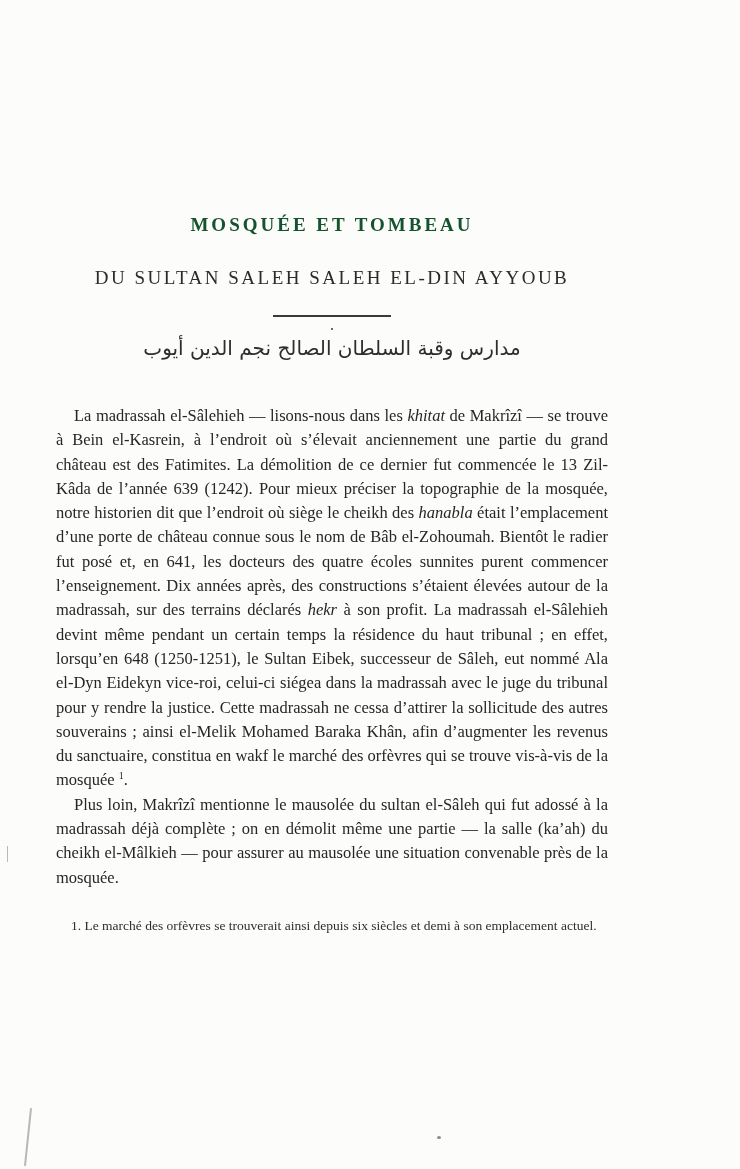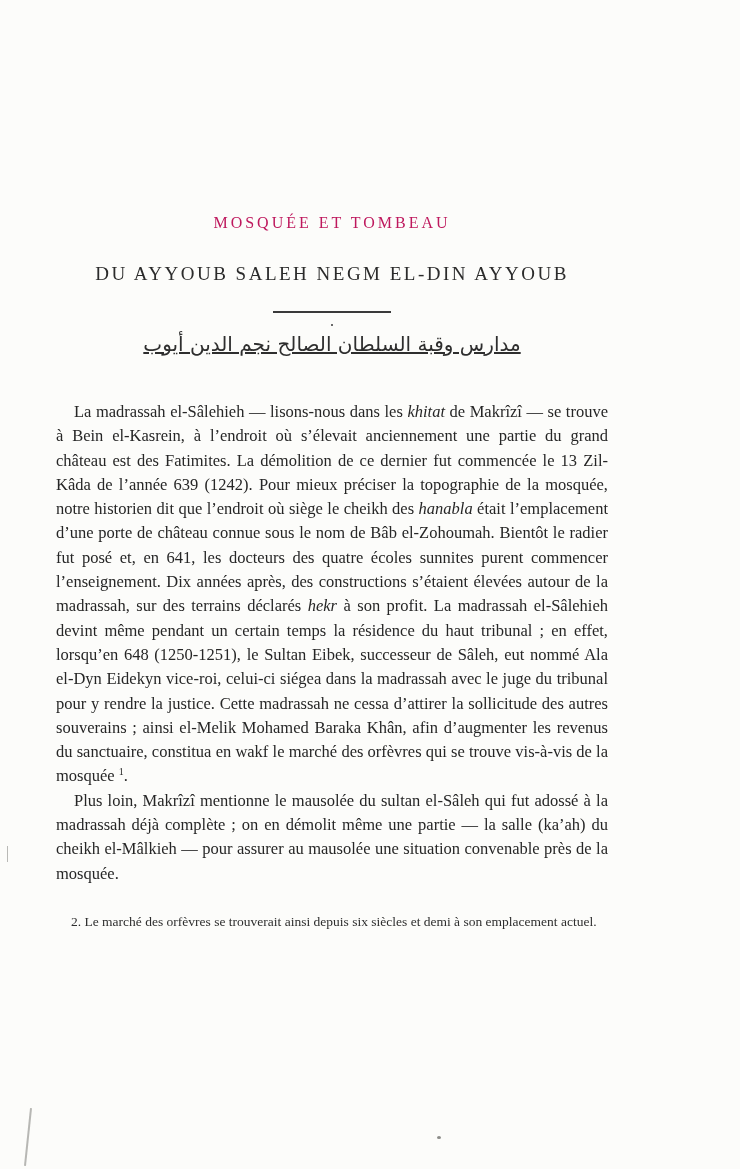--- a/index.html
+++ b/index.html
@@ -14,24 +14,24 @@
   }
   .page {
     position: absolute;
     left: 56px;
     top: 0;
     width: 552px;
   }
   .title-block { text-align: center; }
   .title-line1 {
     margin: 214px 0 0 0;
-    font-size: 16px;
-    font-weight: normal;
+    font-size: 19px;
+    font-weight: bold;
     letter-spacing: 3px;
-    color: #be185d;
+    color: #14532d;
   }
   .title-line2 {
     margin: 31px 0 0 0;
     font-size: 19px;
     font-weight: normal;
     letter-spacing: 2.5px;
     color: #2b2b2b;
   }
   .title-rule {
     width: 118px;
@@ -45,21 +45,20 @@
     border-radius: 50%;
     background: #3a3a3a;
     margin: 11px auto 0 auto;
   }
   .arabic-title {
     font-family: "DejaVu Sans", sans-serif;
     direction: rtl;
     font-size: 20px;
     margin-top: 6px;
     color: #2e2e2e;
-    text-decoration: underline;
   }
   .body-text {
     margin-top: 44px;
     font-size: 16.5px;
     line-height: 24.3px;
     text-align: justify;
   }
   .body-text p {
     margin: 0;
     text-indent: 18px;
@@ -100,30 +99,30 @@
     opacity: 0.8;
   }
 </style>
 </head>
 <body>
 
 <div class="page">
 
   <div class="title-block">
     <h1 class="title-line1">MOSQUÉE ET TOMBEAU</h1>
-    <h1 class="title-line2">DU AYYOUB SALEH NEGM EL-DIN AYYOUB</h1>
+    <h1 class="title-line2">DU SULTAN SALEH SALEH EL-DIN AYYOUB</h1>
     <div class="title-rule"></div>
     <div class="separator-dot"></div>
     <div class="arabic-title" dir="rtl">مدارس وقبة السلطان الصالح نجم الدين أيوب</div>
   </div>
 
   <div class="body-text" id="paragraphs">
       <p><span>La madrassah el-Sâlehieh — lisons-nous dans les </span><i>khitat</i><span> de Makrîzî — se trouve à Bein el-Kasrein, à l’endroit où s’élevait anciennement une partie du grand château est des Fatimites. La démolition de ce dernier fut commencée le 13 Zil-Kâda de l’année 639 (1242). Pour mieux préciser la topographie de la mosquée, notre historien dit que l’endroit où siège le cheikh des </span><i>hanabla</i><span> était l’emplacement d’une porte de château connue sous le nom de Bâb el-Zohoumah. Bientôt le radier fut posé et, en 641, les docteurs des quatre écoles sunnites purent commencer l’enseignement. Dix années après, des constructions s’étaient élevées autour de la madrassah, sur des terrains déclarés </span><i>hekr</i><span> à son profit. La madrassah el-Sâlehieh devint même pendant un certain temps la résidence du haut tribunal ; en effet, lorsqu’en 648 (1250-1251), le Sultan Eibek, successeur de Sâleh, eut nommé Ala el-Dyn Eidekyn vice-roi, celui-ci siégea dans la madrassah avec le juge du tribunal pour y rendre la justice. Cette madrassah ne cessa d’attirer la sollicitude des autres souverains ; ainsi el-Melik Mohamed Baraka Khân, afin d’augmenter les revenus du sanctuaire, constitua en wakf le marché des orfèvres qui se trouve vis-à-vis de la mosquée </span><sup>1</sup><span>.</span></p>
       <p><span>Plus loin, Makrîzî mentionne le mausolée du sultan el-Sâleh qui fut adossé à la madrassah déjà complète ; on en démolit même une partie — la salle (ka’ah) du cheikh el-Mâlkieh — pour assurer au mausolée une situation convenable près de la mosquée.</span></p>
     </div>
 
-  <div class="footnote">2. Le marché des orfèvres se trouverait ainsi depuis six siècles et demi à son emplacement actuel.</div>
+  <div class="footnote">1. Le marché des orfèvres se trouverait ainsi depuis six siècles et demi à son emplacement actuel.</div>
 
 </div>
 
 <div class="artifact edge-tick"></div>
 <div class="artifact page-curl"></div>
 <div class="artifact speck"></div>
 
 </body></html>

